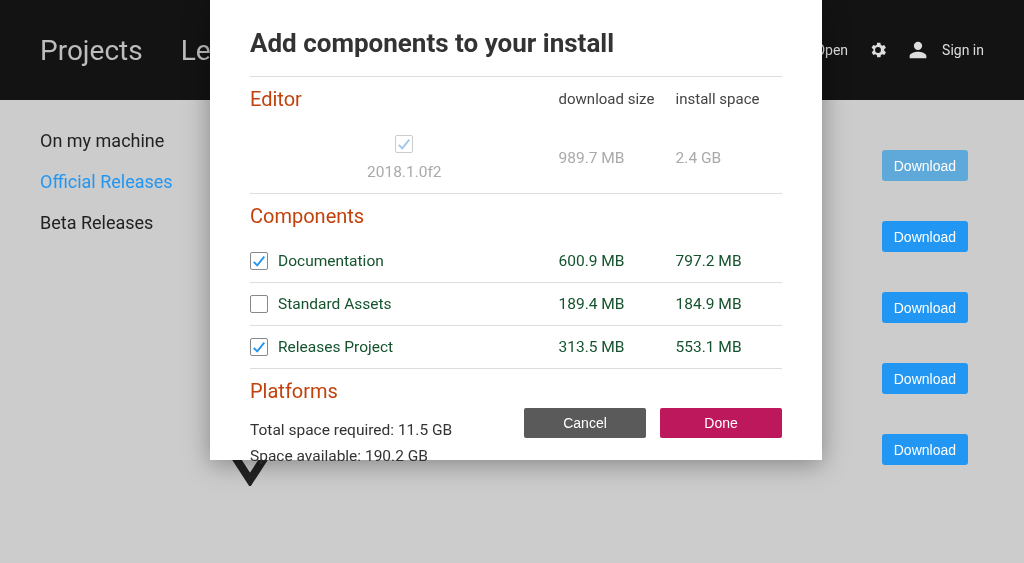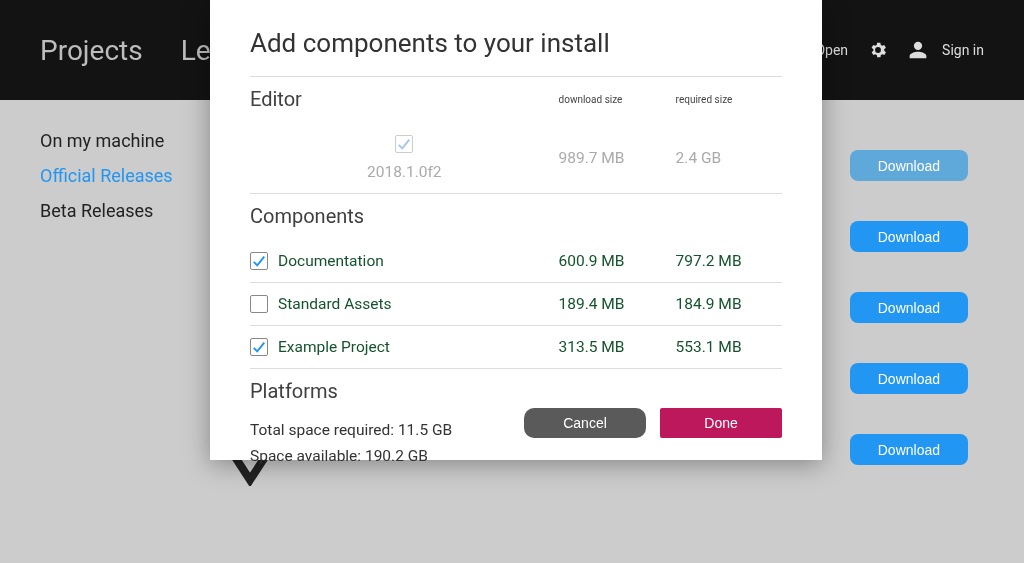--- a/index.html
+++ b/index.html
@@ -11,44 +11,44 @@
     position: absolute; top: 0; left: 0; right: 0; height: 100px;
     background: #131313; display: flex; align-items: center;
     padding: 0 40px; color: #ccc;
   }
   .app-header .nav-left { display: flex; gap: 38px; font-size: 28px; color: #bdbdbd; }
   .app-header .nav-right { margin-left: auto; display: flex; align-items: center; gap: 20px; color: #ddd; font-size: 14px; }
   .hdr-icon { width: 20px; height: 20px; fill: #ddd; }
   .hdr-item { display: flex; align-items: center; gap: 14px; }
 
   
-  .sidebar { position: absolute; top: 130px; left: 40px; display: flex; flex-direction: column; gap: 14px; font-size: 18px; }
+  .sidebar { position: absolute; top: 130px; left: 40px; display: flex; flex-direction: column; gap: 20px; font-size: 18px; }
   .sidebar .item { color: #222; cursor: pointer; }
   .sidebar .item.active { color: #2196f3; }
 
   
   .dl-btn-stack { position: absolute; right: 56px; top: 150px; display: flex; flex-direction: column; gap: 40px; }
   .dl-btn {
     background: #2196f3; color: #fff; font-size: 14px; border: none;
-    padding: 0 28px; height: 31px; border-radius: 8px; cursor: pointer;
+    padding: 0 12px; height: 31px; border-radius: 3px; cursor: pointer;
   }
   .dl-btn.muted { background: #5fa9da; }
 
   
   .arrow-deco { position: absolute; left: 222px; top: 438px; }
 
   
   .modal {
     position: absolute; left: 210px; top: 0; width: 612px; height: 460px;
     background: #fff; box-shadow: 0 4px 24px rgba(0,0,0,0.35);
     padding: 28px 40px 24px 40px;
   }
-  .modal .title { font-size: 26px; font-weight: 400; color: #333; margin-bottom: 18px; }
-  .section-heading { font-size: 20px; font-weight: 400; color: #404040; padding-top: 6px; }
-  .col-dl, .col-is { font-size: 10px; color: #444; }
+  .modal .title { font-size: 26px; font-weight: 700; color: #333; margin-bottom: 18px; }
+  .section-heading { font-size: 20px; font-weight: 400; color: #c2410c; padding-top: 6px; }
+  .col-dl, .col-is { font-size: 15px; color: #444; }
 
   table.comp { width: 100%; border-collapse: collapse; }
   table.comp td, table.comp th { text-align: left; font-weight: 400; }
   table.comp tr.hr td { border-bottom: 1px solid #ddd; height: 0; padding: 0; }
   table.comp tr.section th { padding: 10px 0 12px 0; }
   table.comp tr.row td { padding: 12px 0; font-size: 15.5px; color: #14532d; }
   table.comp tr.row.disabled td { color: #aaa; flex-direction: column; }
   table.comp .name { display: flex; align-items: center; gap: 10px; }
   table.comp col.c0 { width: 58%; }
   table.comp col.c1 { width: 22%; }
@@ -64,21 +64,21 @@
   .chk.disabled { border-color: #ccc; }
   .chk.disabled svg { stroke: #9fc8ec; }
 
   .totals { margin-top: 6px; font-size: 15.5px; color: #333; display: flex; flex-direction: column; gap: 8px; }
 
   .btn-row { position: absolute; right: 40px; bottom: 22px; display: flex; gap: 14px; }
   .btn {
     width: 122px; height: 30px; border: none; border-radius: 2px;
     font-size: 14px; cursor: pointer; color: #fff;
   }
-  .btn.cancel { background: #5a5a5a; border-radius: 10px; }
+  .btn.cancel { background: #5a5a5a; }
   .btn.done   { background: #be185d; }
 </style>
 </head>
 <body>
 
 <div class="app-header">
   <div class="nav-left">
     <span>Projects</span>
     <span>Learn</span>
   </div>
@@ -131,21 +131,21 @@
         <col class="c2">
       </colgroup>
 
     <tbody>
         <tr class="hr">
           <td colspan="3"></td>
         </tr>
     <tr class="section">
       <th><span class="section-heading">Editor</span></th>
       <th class="col-dl">download size</th>
-      <th class="col-is">required size</th>
+      <th class="col-is">install space</th>
     </tr>
 
     <tr class="row disabled">
       <td class="name">
         <span class="chk checked disabled">
           <svg viewBox="0 0 16 16">
                 <polyline points="2,9 6,13 14,3"></polyline>
               </svg>
         </span>
         <span>2018.1.0f2</span>
@@ -191,21 +191,21 @@
           <td colspan="3"></td>
         </tr>
 
     <tr class="row">
       <td class="name">
         <span class="chk checked">
           <svg viewBox="0 0 16 16">
                 <polyline points="2,9 6,13 14,3"></polyline>
               </svg>
         </span>
-        <span>Example Project</span>
+        <span>Releases Project</span>
       </td>
       <td>313.5 MB</td>
       <td>553.1 MB</td>
     </tr>
 
     <tr class="hr">
           <td colspan="3"></td>
         </tr>
     <tr class="section">
           <th colspan="3"><span class="section-heading">Platforms</span></th>

